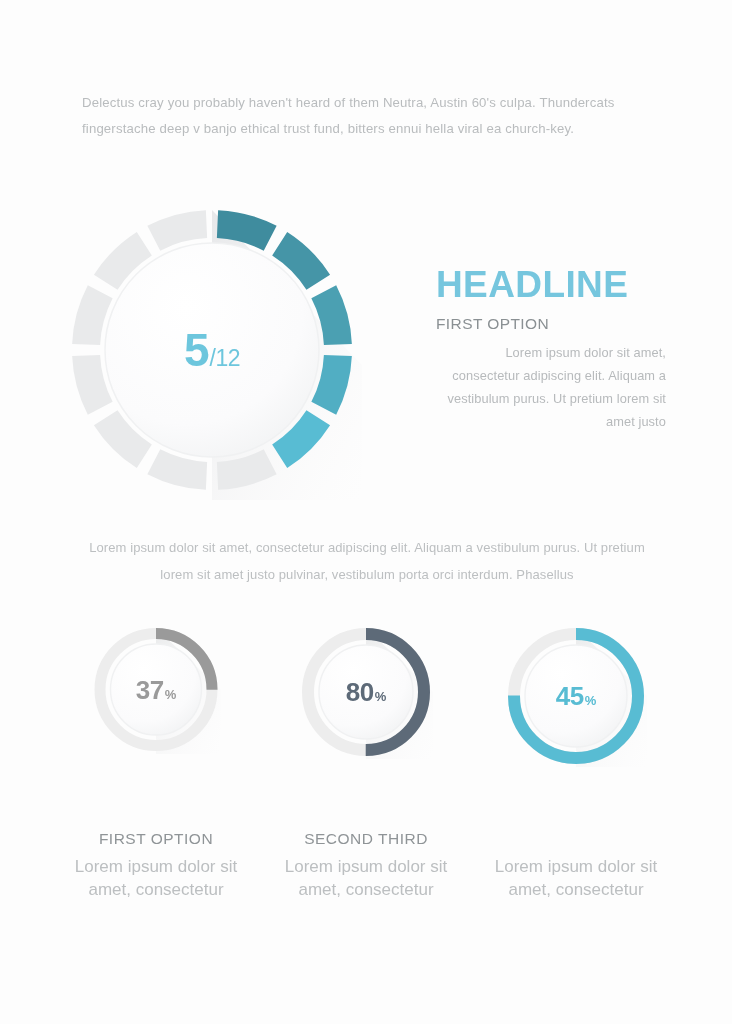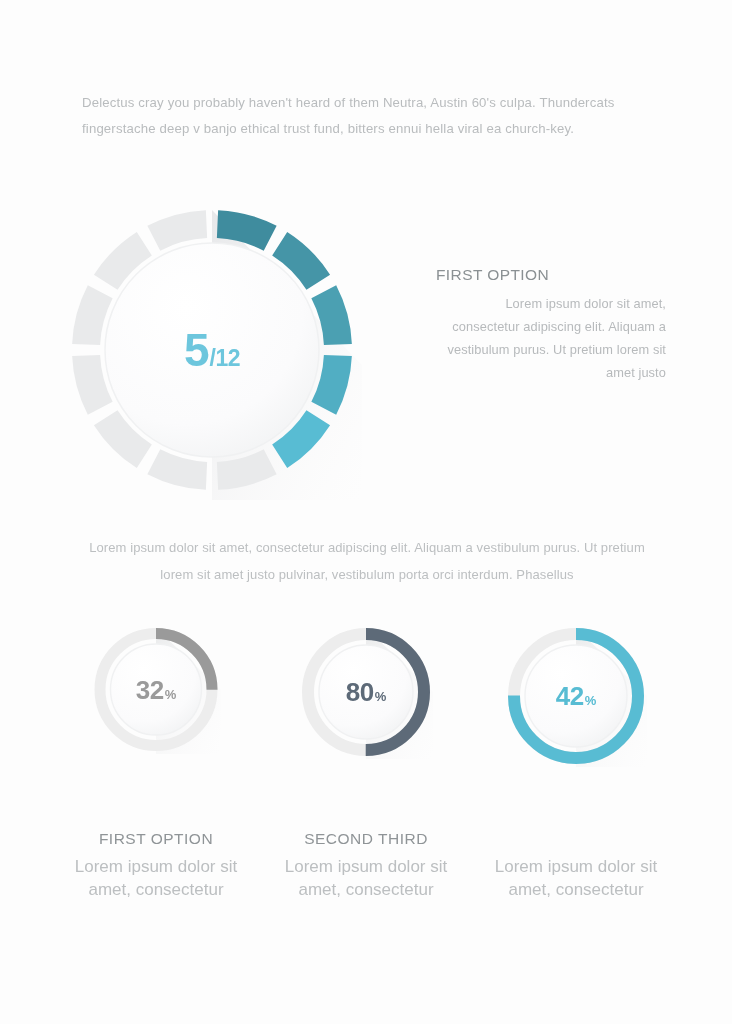--- a/index.html
+++ b/index.html
@@ -78,21 +78,21 @@
     font-family: "Liberation Sans", sans-serif;
   }
   .frac-num {
     font-size: 46px;
     font-weight: 700;
     letter-spacing: -1px;
     line-height: 1;
   }
   .frac-den {
     font-size: 23px;
-    font-weight: 700;
+    font-weight: 400;
     letter-spacing: -0.5px;
     line-height: 1;
     margin-left: 1px;
   }
 
   
   .headline-block {
     position: absolute;
     left: 436px;
     top: 266px;
@@ -266,20 +266,21 @@
 
       <div class="donut-center">
         <div class="frac">
           <span class="frac-num">5</span>
           <span class="frac-den">/12</span>
         </div>
       </div>
     </div>
 
     <div class="headline-block">
+      <div class="headline">HEADLINE</div>
       <div class="subhead">FIRST OPTION</div>
       <div class="body-copy">Lorem ipsum dolor sit amet, consectetur adipiscing elit. Aliquam a vestibulum purus. Ut pretium lorem sit amet justo</div>
     </div>
   </div>
 
   <div class="mid-para">Lorem ipsum dolor sit amet, consectetur adipiscing elit. Aliquam a vestibulum purus. Ut pretium lorem sit amet justo pulvinar, vestibulum porta orci interdum. Phasellus</div>
 
   <div class="gauges" id="gauges-root">
       <div class="gauge" style="left: 51px;">
         <div class="gauge-circle" style="width: 129px; height: 129px;">
@@ -296,21 +297,21 @@
        </radialGradient>
             </defs>
             <path d="M64.5 3 L129 64.5 L129 129 L64.5 129 Z" fill="url(#gsh0)"></path>
             <circle cx="64.5" cy="64.5" r="56" fill="none" stroke="#ededed" stroke-width="11"></circle>
             <circle cx="64.5" cy="64.5" r="56" fill="none" stroke="#9a9a9a" stroke-width="11" stroke-dasharray="87.9645943005142 351.85837720205683" transform="rotate(-90 64.5 64.5)"></circle>
             <circle cx="64.5" cy="64.5" r="45.5" fill="url(#gdisc0)"></circle>
             <circle cx="64.5" cy="64.5" r="45.5" fill="none" stroke="#f0f1f2" stroke-width="1.4"></circle>
           </svg>
           <div class="gauge-label-center">
             <div class="pct" style="color: rgb(154, 154, 154);">
-              <span class="pct-num">32</span>
+              <span class="pct-num">37</span>
               <span class="pct-sym">%</span>
             </div>
           </div>
         </div>
         <div class="gauge-title">FIRST OPTION</div>
         <div class="gauge-desc">Lorem ipsum dolor sit amet, consectetur</div>
       </div>
       <div class="gauge" style="left: 261px;">
         <div class="gauge-circle" style="width: 134px; height: 134px;">
           <svg class="gauge-svg" width="134" height="134" viewBox="0 0 134 134">
@@ -356,21 +357,21 @@
        </radialGradient>
             </defs>
             <path d="M71 3 L142 71 L142 142 L71 142 Z" fill="url(#gsh2)"></path>
             <circle cx="71" cy="71" r="62" fill="none" stroke="#ededed" stroke-width="12"></circle>
             <circle cx="71" cy="71" r="62" fill="none" stroke="#58bcd3" stroke-width="12" stroke-dasharray="292.16811678385073 389.55748904513433" transform="rotate(-90 71 71)"></circle>
             <circle cx="71" cy="71" r="51" fill="url(#gdisc2)"></circle>
             <circle cx="71" cy="71" r="51" fill="none" stroke="#f0f1f2" stroke-width="1.4"></circle>
           </svg>
           <div class="gauge-label-center">
             <div class="pct" style="color: rgb(88, 188, 211);">
-              <span class="pct-num">42</span>
+              <span class="pct-num">45</span>
               <span class="pct-sym">%</span>
             </div>
           </div>
         </div>
         <div class="gauge-desc">Lorem ipsum dolor sit amet, consectetur</div>
       </div>
     </div>
 
   <div class="footer">
     

